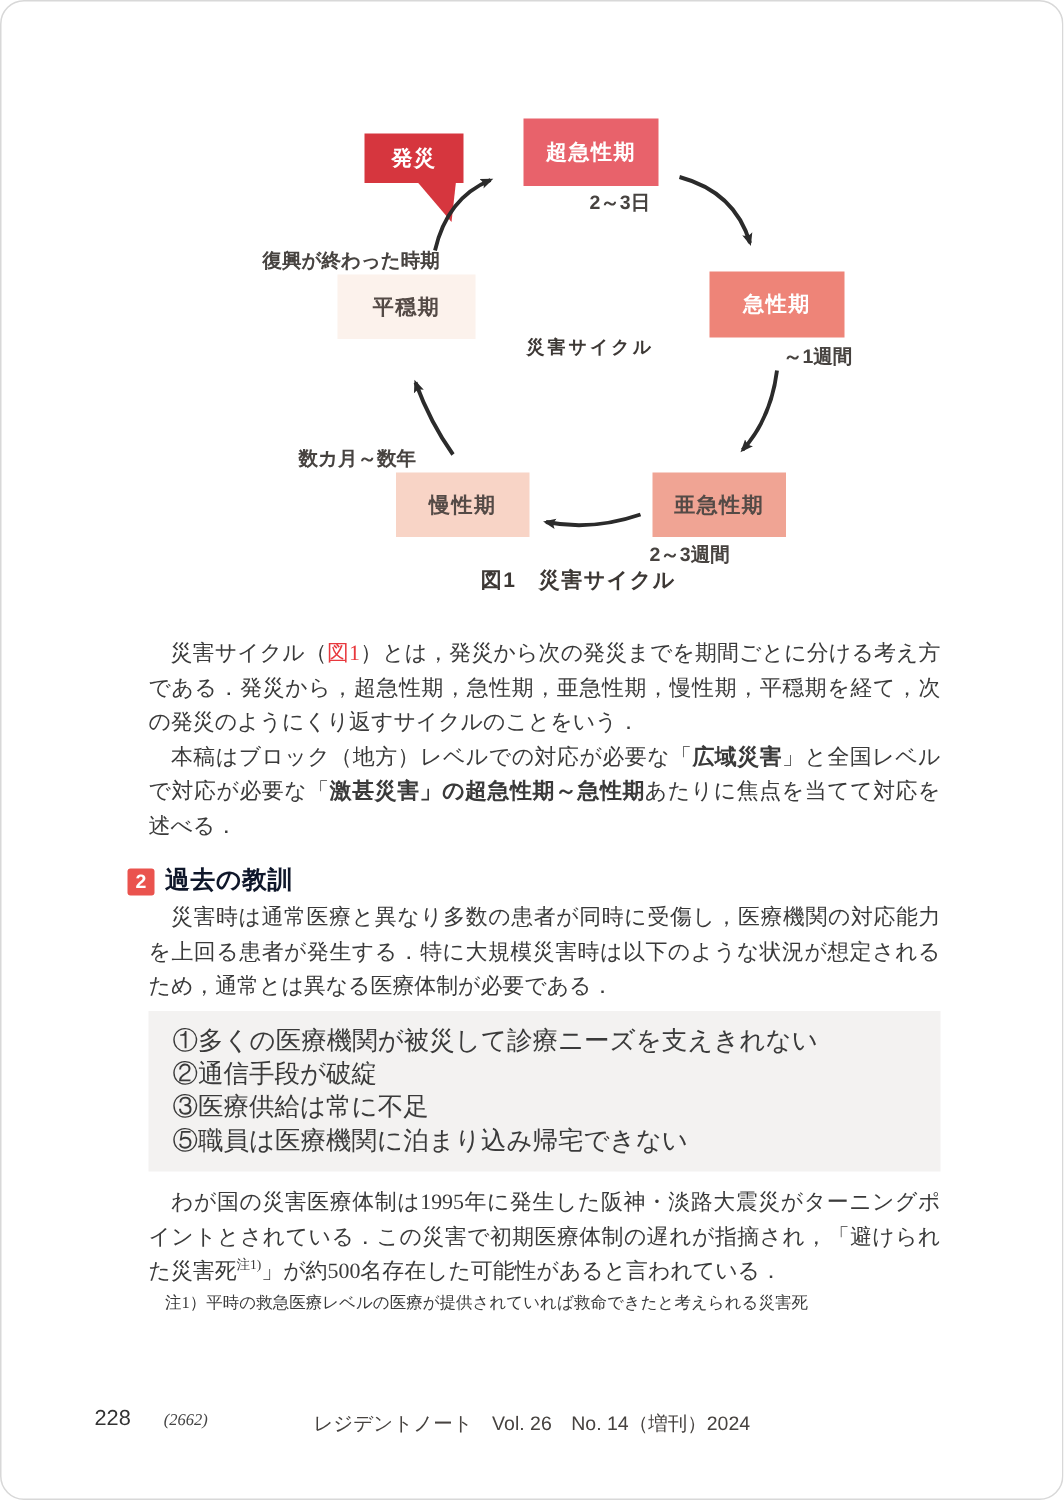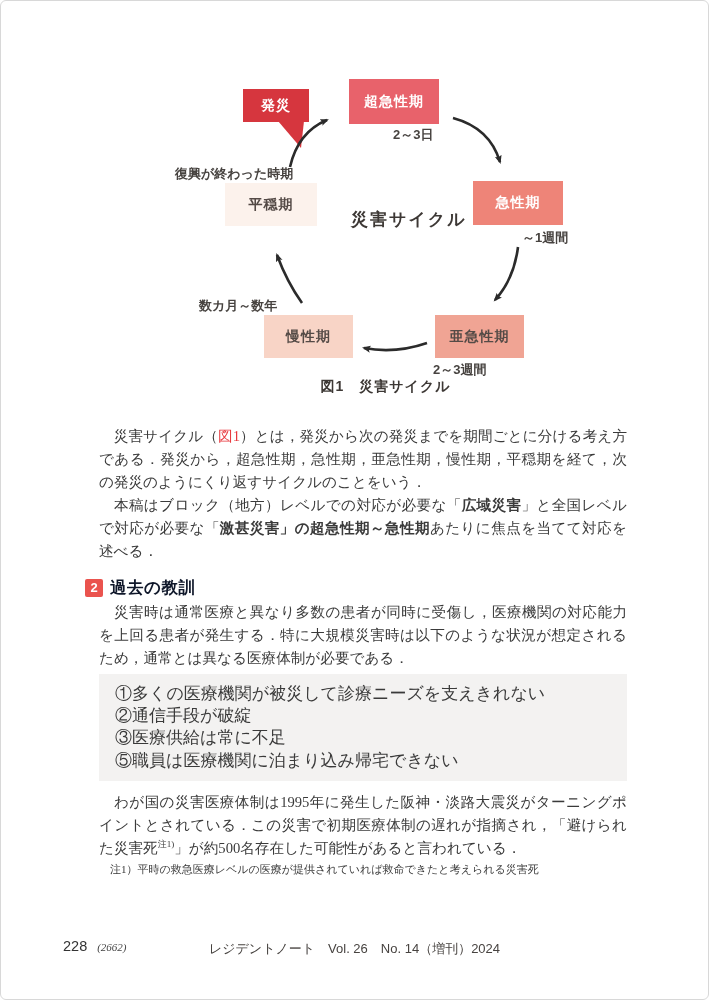--- a/index.html
+++ b/index.html
@@ -1,36 +1,36 @@
 <!DOCTYPE html>
 <html><head>
 <meta charset="utf-8">
 <style>
   html,body{margin:0;padding:0;background:#fff;}
   .page{position:relative;width:709px;height:1000px;background:#ffffff;
-        border:1px solid #d8d8d8;border-radius:6px;box-sizing:border-box;overflow:hidden;
+        border:1px solid #d8d8d8;border-radius:16px;box-sizing:border-box;overflow:hidden;
         font-family:"Liberation Serif","DejaVu Serif",serif;color:#333;}
   
   .diagram{position:absolute;left:0;top:0;width:709px;height:412px;
            font-family:"Liberation Sans","DejaVu Sans",sans-serif;}
   .dnode{position:absolute;display:flex;align-items:center;justify-content:center;
          font-weight:bold;font-size:14px;letter-spacing:1px;}
   .n-hassai{left:242px;top:88px;width:66px;height:33px;background:#d6363e;color:#fff;}
   .n-cho{left:348px;top:78px;width:90px;height:45px;background:#e8626b;color:#fff;}
   .n-kyu{left:472px;top:180px;width:90px;height:44px;background:#ee8478;color:#fff;}
   .n-aky{left:434px;top:314px;width:89px;height:43px;background:#f0a494;color:#544a46;}
   .n-man{left:263px;top:314px;width:89px;height:43px;background:#f8d4c6;color:#544a46;}
   .n-hei{left:224px;top:182px;width:92px;height:43px;background:#fcf2ec;color:#544a46;}
   .dlabel{position:absolute;font-weight:bold;font-size:13px;color:#474340;white-space:nowrap;}
   .l-cho{left:392px;top:125px;}
   .l-kyu{left:521px;top:228px;}
   .l-aky{left:432px;top:360px;}
   .l-man{left:198px;top:296px;}
   .l-hei{left:174px;top:164px;}
-  .d-center{position:absolute;left:350px;top:207px;font-weight:bold;font-size:17px;
+  .d-center{position:absolute;left:350px;top:222px;font-weight:bold;font-size:12px;
             color:#3d3835;letter-spacing:2px;}
   .d-caption{position:absolute;left:60px;right:0;top:377px;text-align:center;
              font-weight:bold;font-size:14px;color:#3d3835;letter-spacing:1px;}
   .arrows{position:absolute;left:0;top:0;width:709px;height:412px;}
   
   .content{position:absolute;left:98px;top:424px;width:528px;font-size:14.6px;
            line-height:23px;text-align:justify;color:#3a3a3a;}
   .content p{margin:0;}
   .figref{color:#e8383d;}
   .bld{font-weight:bold;}
@@ -38,21 +38,21 @@
             font-family:"Liberation Sans","DejaVu Sans",sans-serif;}
   .sec-num{display:flex;align-items:center;justify-content:center;width:18px;height:18px;
            background:#ea534e;color:#fff;font-weight:bold;font-size:13px;border-radius:2px;}
   .sec-title{color:#0f172a;font-weight:bold;font-size:16.5px;letter-spacing:.5px;}
   .graybox{background:#f3f2f1;margin:4px 0 10px 0;padding:9px 16px;line-height:22.2px;
            font-size:17px;}
   .graybox div{white-space:nowrap;}
   sup.note{font-size:9px;vertical-align:super;line-height:0;}
   .footnote{font-size:11px;color:#3a3a3a;margin-top:2px;padding-left:11px;line-height:15px;}
   
-  .footer-left{position:absolute;left:62px;top:937px;display:flex;align-items:baseline;gap:10px;}
+  .footer-left{position:absolute;left:62px;top:937px;display:flex;align-items:baseline;gap:22px;}
   .pageno{font-family:"Liberation Sans","DejaVu Sans",sans-serif;font-size:14.5px;color:#333;}
   .folio{font-style:italic;font-size:11px;color:#444;text-align:center;}
   .footer-center{position:absolute;left:0;right:0;top:939px;text-align:center;
                  font-family:"Liberation Sans","DejaVu Sans",sans-serif;font-size:13px;color:#474340;}
 </style>
 </head>
 <body>
 
 <div class="page">
 

